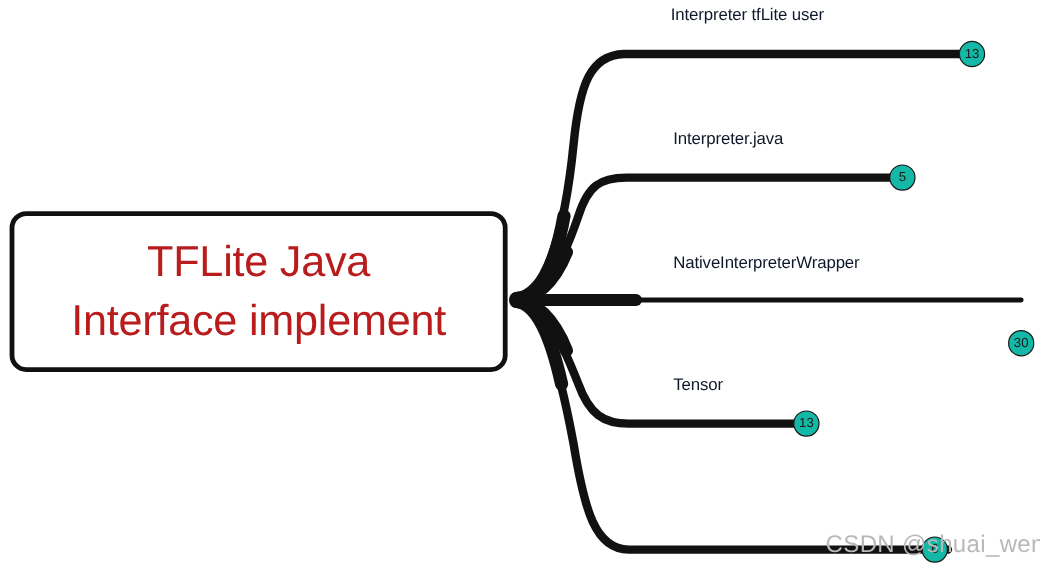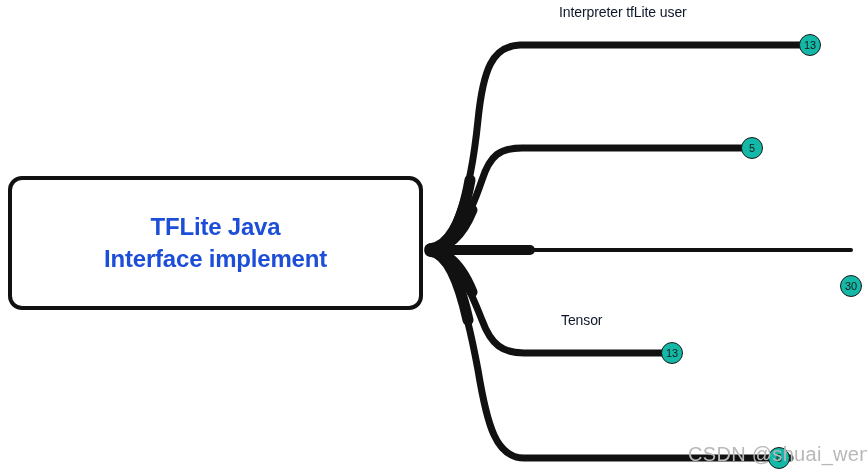--- a/index.html
+++ b/index.html
@@ -35,23 +35,23 @@
     box-sizing: border-box;
     border: 4px solid #111111;
     border-radius: 14px;
     background: #ffffff;
     display: flex;
     flex-direction: column;
     align-items: center;
     justify-content: center;
   }
   .root-line {
-    color: #1d4ed8;
-    font-weight: bold;
-    font-size: 24px;
+    color: #b91c1c;
+    font-weight: normal;
+    font-size: 36px;
     line-height: 1.35;
     letter-spacing: -0.2px;
     white-space: nowrap;
   }
 
   
   .branch-label {
     position: absolute;
     color: #0f172a;
     font-size: 14px;
@@ -120,22 +120,24 @@
   </svg>
 
   <div class="root-node">
     <div class="root-line">TFLite Java</div>
     <div class="root-line">Interface implement</div>
   </div>
 
   <div class="branch-label" style="left:559px; top:4px;">Interpreter tfLite user</div>
   <div class="badge" style="left:799px; top:34px;">13</div>
 
+  <div class="branch-label" style="left:561px; top:107px;">Interpreter.java</div>
   <div class="badge" style="left:741px; top:137px;">5</div>
 
+  <div class="branch-label" style="left:561px; top:210px;">NativeInterpreterWrapper</div>
   <div class="badge" style="left:840px; top:239px;margin-top:36px;">30</div>
 
   <div class="branch-label" style="left:561px; top:312px;">Tensor</div>
   <div class="badge" style="left:661px; top:342px;">13</div>
 
   <div class="badge" style="left:768px; top:447px;">6</div>
 
   <div class="watermark">CSDN @shuai_wen</div>
 
 </div>

